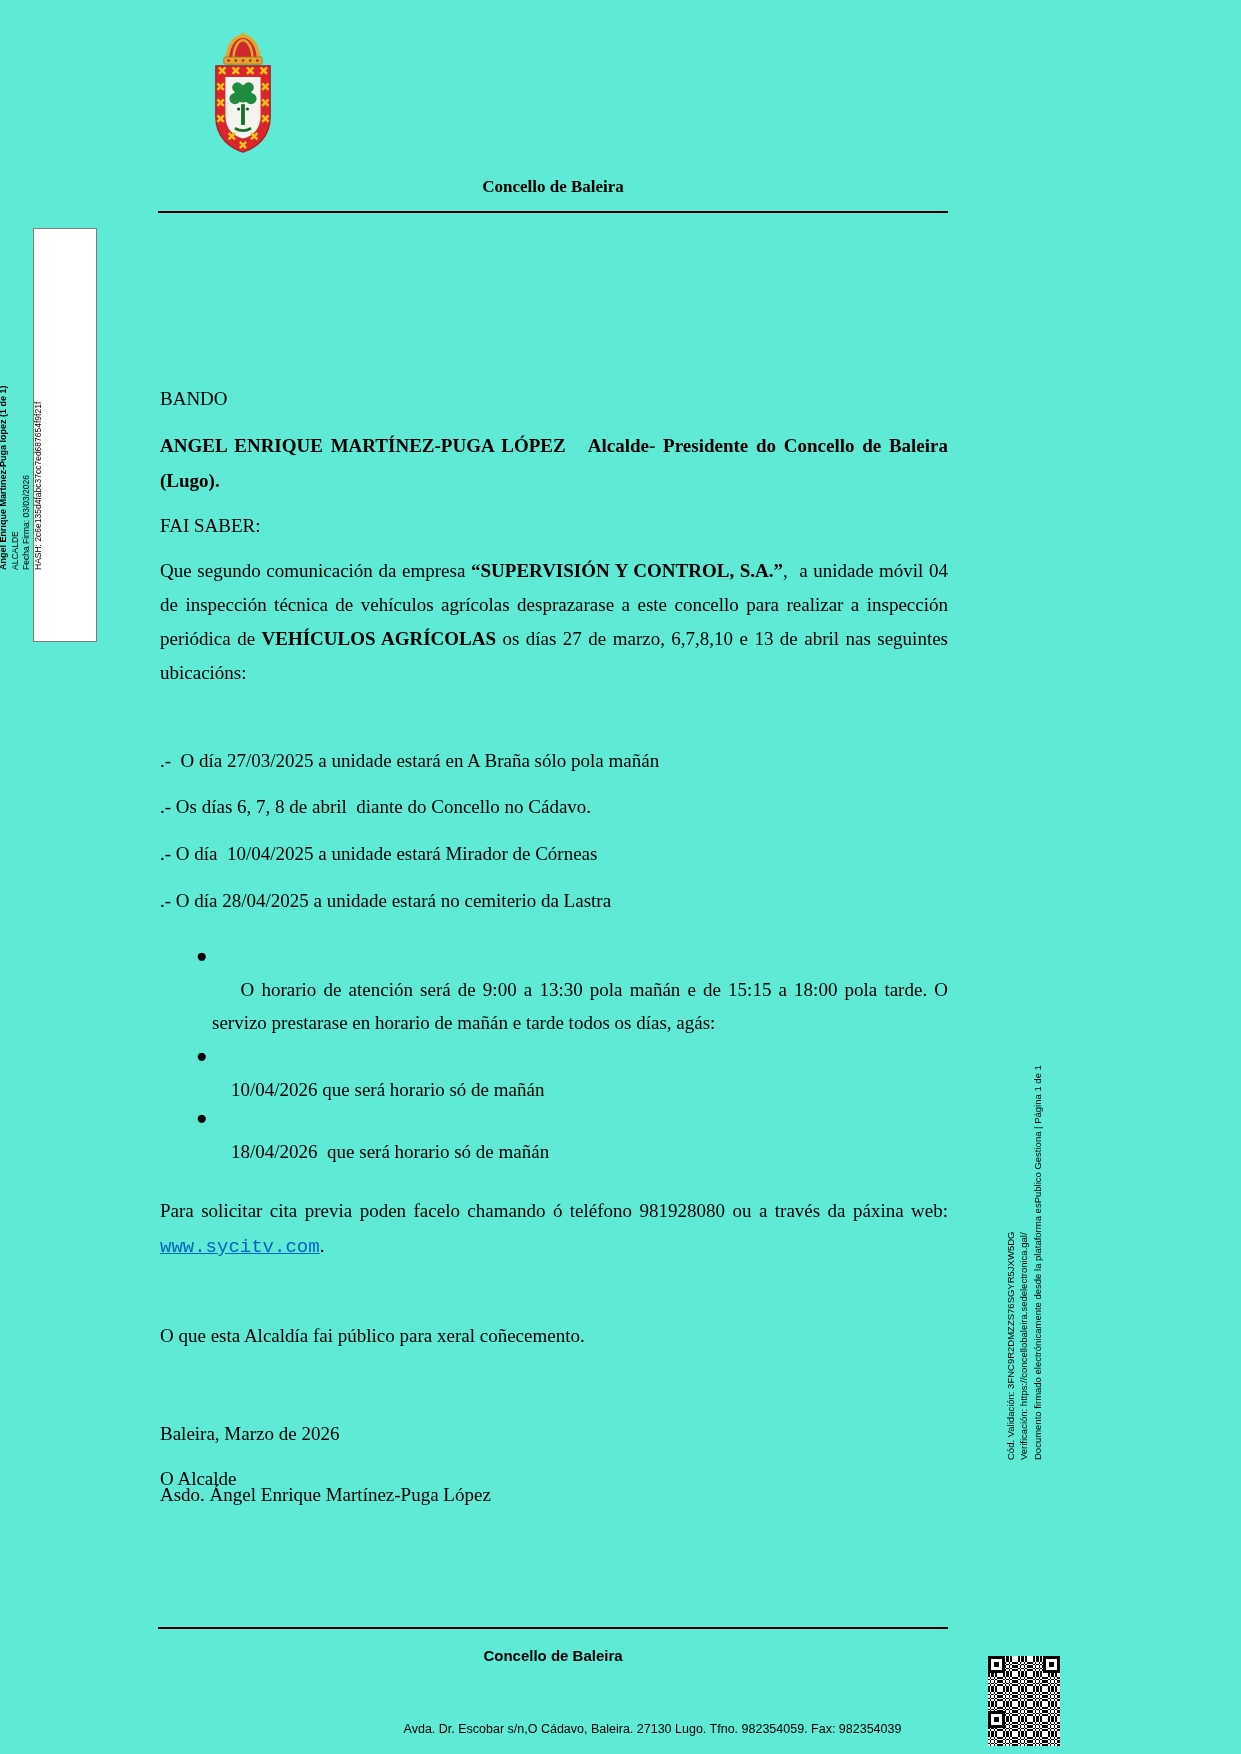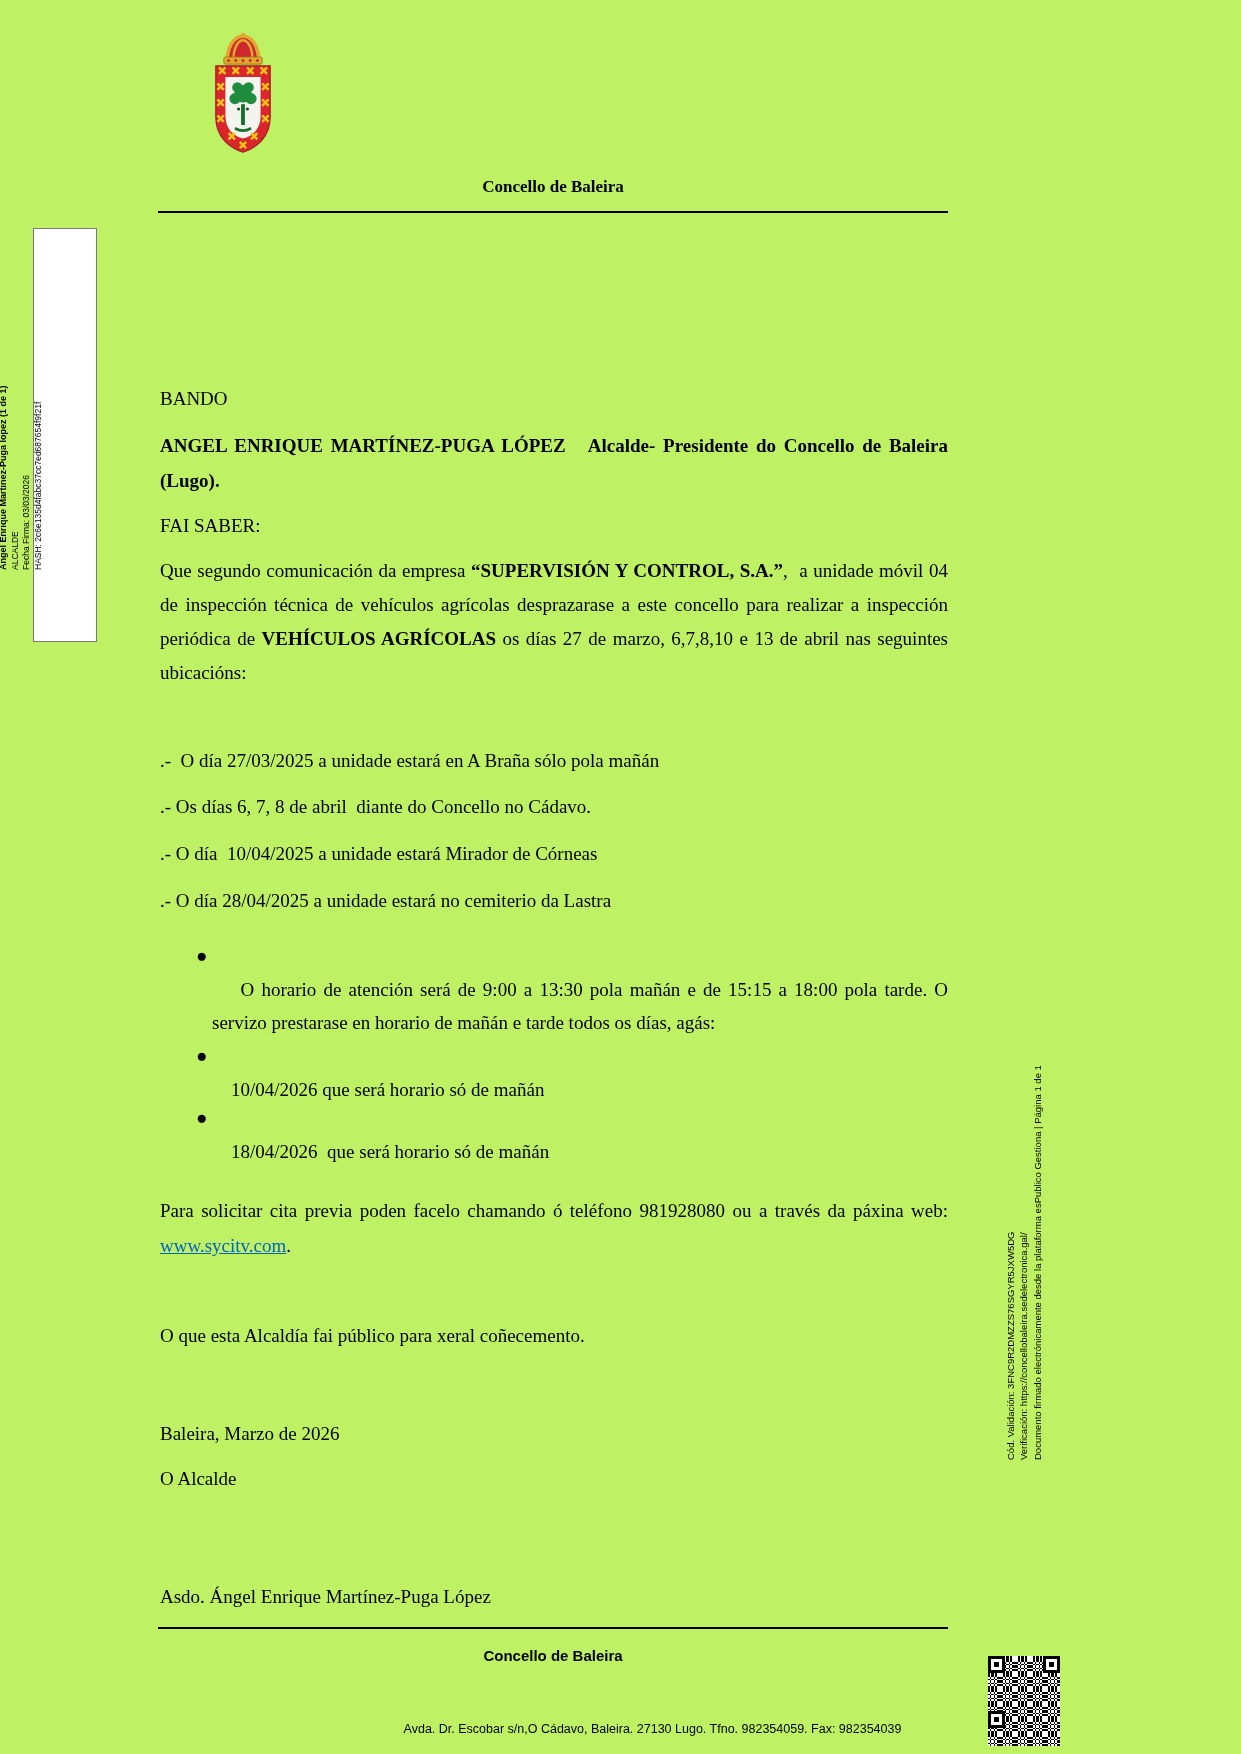--- a/index.html
+++ b/index.html
@@ -1,16 +1,16 @@
 <!DOCTYPE html>
 <html><head>
 <meta charset="utf-8">
 <style>
   html,body { margin:0; padding:0; background:#ffffff; }
-  .page { position:relative; width:1241px; height:1754px; background:#bef264; overflow:hidden;
+  .page { position:relative; width:1241px; height:1754px; background:#5eead4; overflow:hidden;
           font-family:"Liberation Serif", serif; color:#000; }
 
   
   .hdr-title { position:absolute; left:158px; top:176px; width:790px; text-align:center;
                font-weight:bold; font-size:17px; line-height:22px; }
   .hdr-rule  { position:absolute; left:158px; top:211px; width:790px; border-top:2px solid #000; }
 
   
   .stamp-box { position:absolute; left:33px; top:228px; width:62px; height:412px;
                border:1px solid #7b7b7b; background:#fff; }
@@ -22,21 +22,21 @@
 
   
   .t { position:absolute; left:160px; width:788px; font-size:19px; line-height:33px;
        white-space:pre-wrap; }
   .just { text-align:justify; }
   .ctr  { text-align:left; font-weight:normal; }
   .b    { font-weight:bold; }
   .bullet { position:absolute; left:160px; width:788px; padding-left:52px; box-sizing:border-box;
             font-size:19px; line-height:33px; text-align:justify; white-space:pre-wrap; }
   .bullet .dot { position:absolute; left:36px; top:-1px; font-size:19px; }
-  .link { color:#0563c1; text-decoration:underline; cursor:pointer; }
+  .link { color:#0563c1; text-decoration:underline; cursor:pointer;font-family:Liberation Mono, monospace; }
 
   
   .vtext { position:absolute; height:11px; transform:rotate(-90deg); transform-origin:0 100%;
            font-family:"Liberation Sans", sans-serif; font-size:9.5px; line-height:11px;
            white-space:nowrap; }
 
   
   .ftr-rule  { position:absolute; left:158px; top:1627px; width:790px; border-top:2px solid #000; }
   .ftr-title { position:absolute; left:158px; top:1646px; width:790px; text-align:center;
                font-family:"Liberation Sans", sans-serif; font-weight:bold; font-size:15px; line-height:20px; }
@@ -123,21 +123,21 @@
   </div>
   <div class="bullet" style="top:1102px">
     <span class="dot">●</span><span>18/04/2026  que será horario só de mañán</span>
   </div>
 
   <div class="t just" style="top:1193px;line-height:35px"><span>Para solicitar cita previa poden facelo chamando ó teléfono 981928080 ou a través da páxina web: </span><a class="link">www.sycitv.com</a><span>.</span></div>
 
   <div class="t" style="top:1319px">O que esta Alcaldía fai público para xeral coñecemento.</div>
   <div class="t" style="top:1417px">Baleira, Marzo de 2026</div>
   <div class="t" style="top:1462px">O Alcalde</div>
-  <div class="t" style="top:1580px">Asdo. Ángel Enrique Martínez-Puga López</div>
+  <div class="t" style="top:1478px">Asdo. Ángel Enrique Martínez-Puga López</div>
 
   <div class="vtext" style="left:1016px;top:1449px">Cód. Validación: 3FNC9R2DMZZS76SGYR5JXW5DG</div>
   <div class="vtext" style="left:1029px;top:1449px">Verificación: https://concellobaleira.sedelectronica.gal/</div>
   <div class="vtext" style="left:1043px;top:1449px">Documento firmado electrónicamente desde la plataforma esPublico Gestiona | Página 1 de 1</div>
 
   <div class="qr">
     <div class="f f-tl"></div>
     <div class="f f-tr"></div>
     <div class="f f-bl"></div>
   </div>

